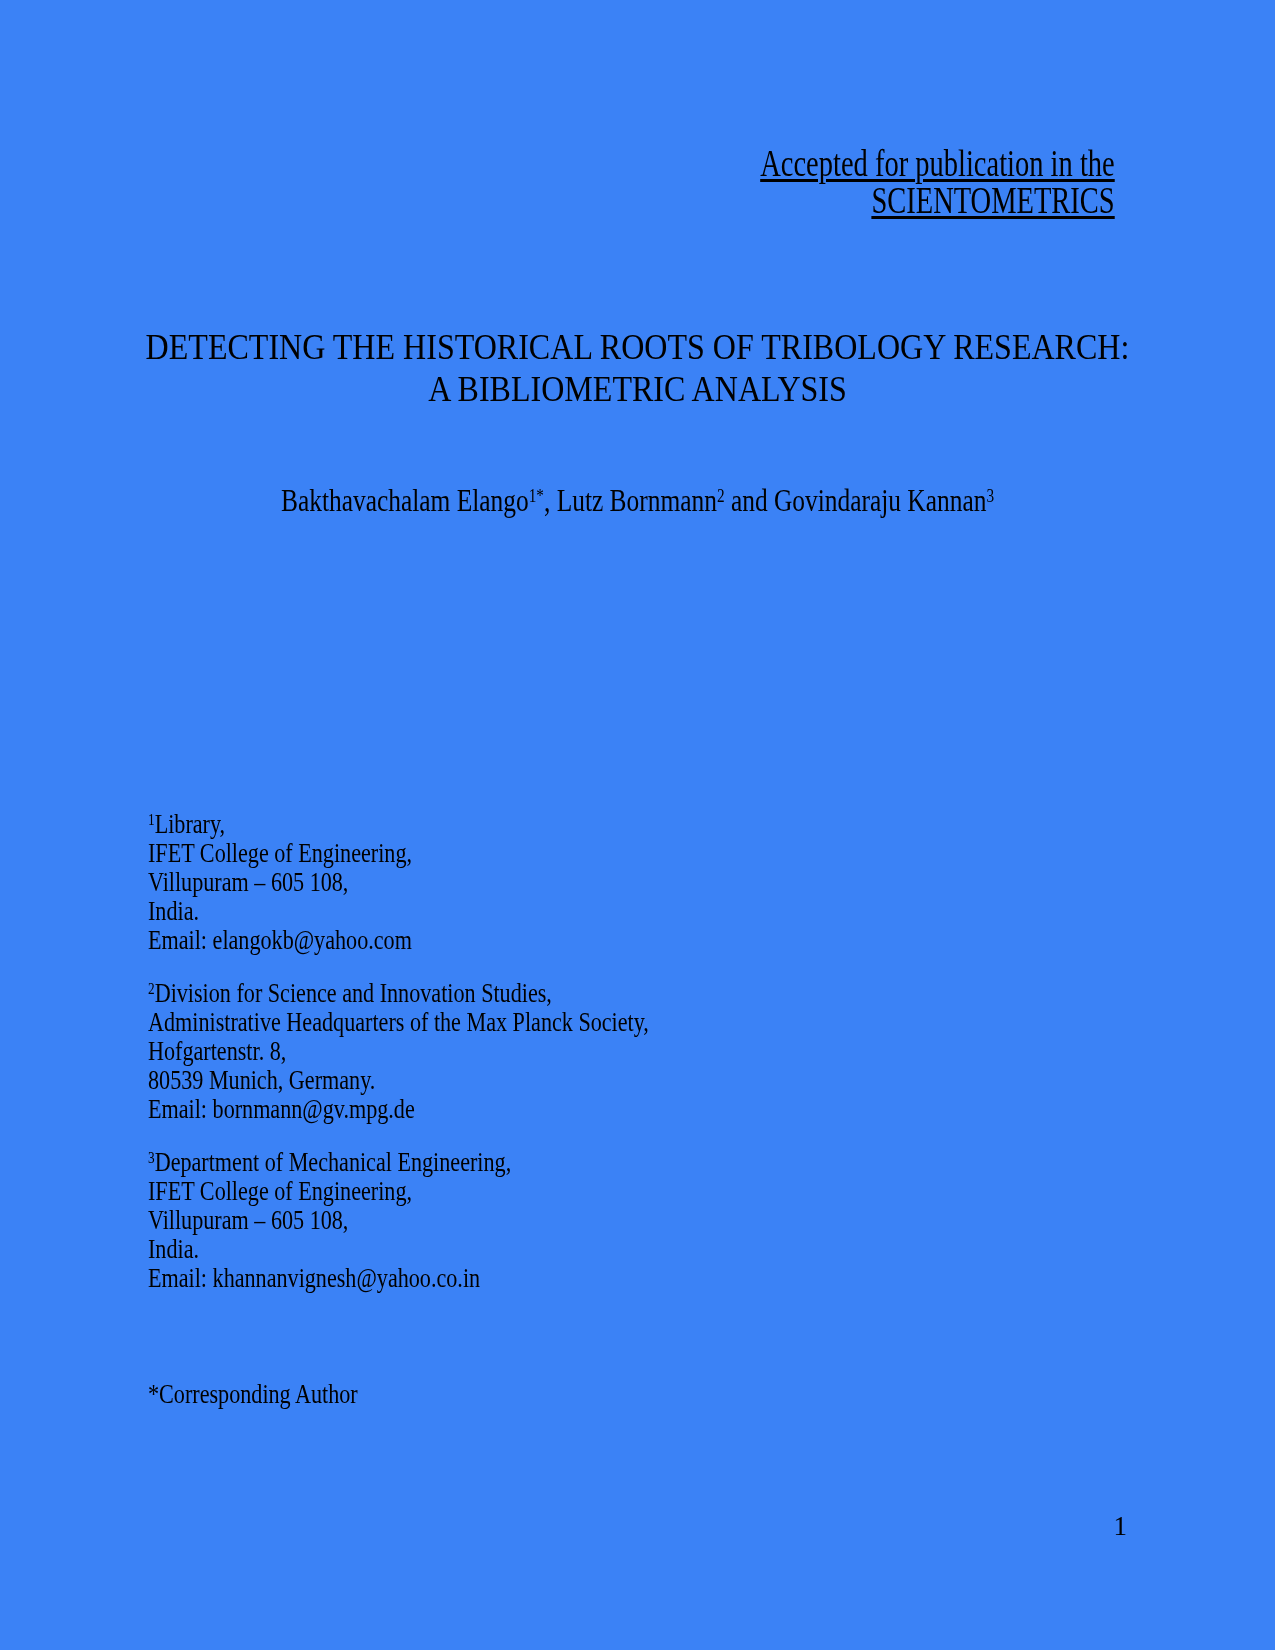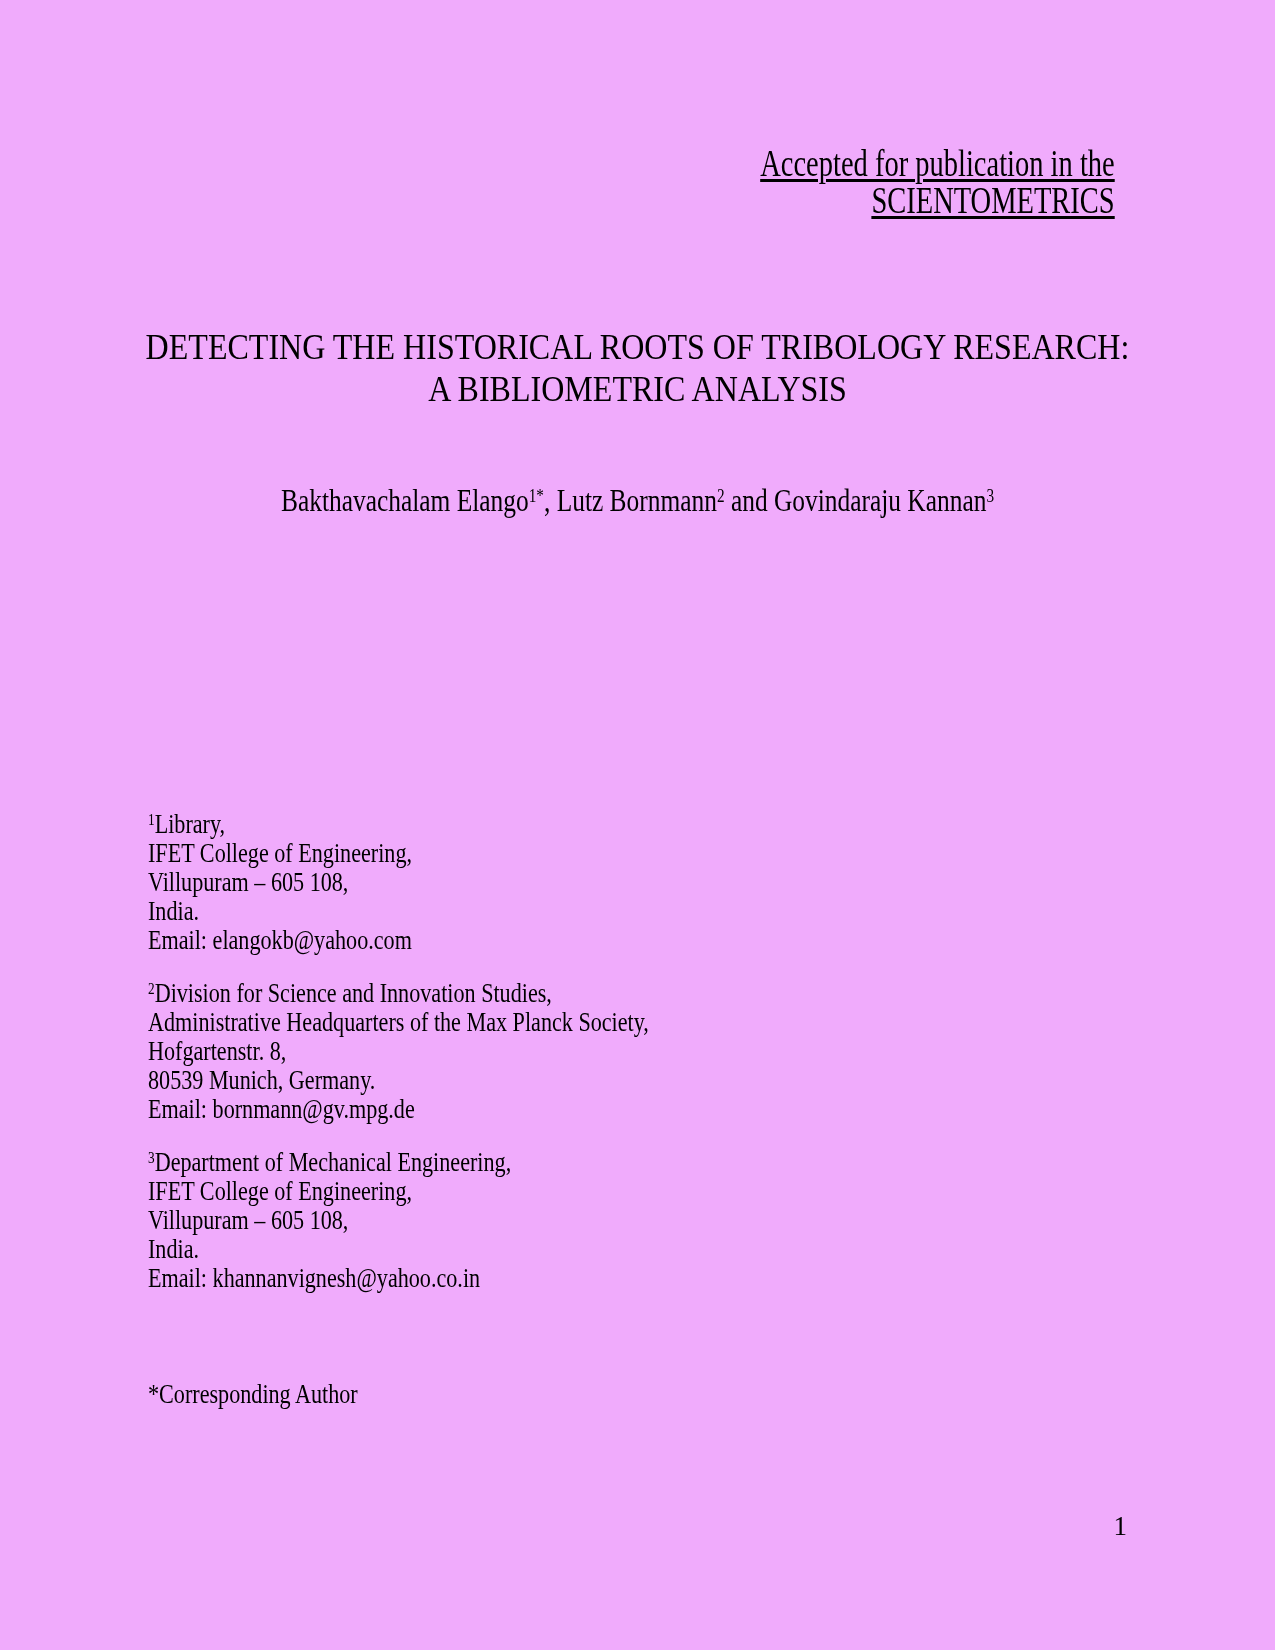--- a/index.html
+++ b/index.html
@@ -4,21 +4,21 @@
 <style>
   html, body {
     margin: 0;
     padding: 0;
     background: #ffffff;
   }
   .page {
     position: relative;
     width: 1275px;
     height: 1650px;
-    background: #f0abfc;
+    background: #3b82f6;
     color: #000000;
     font-family: "Liberation Serif", "DejaVu Serif", serif;
     overflow: hidden;
   }
 
   
   .accepted {
     position: absolute;
     top: 145px;
     right: 160px;

